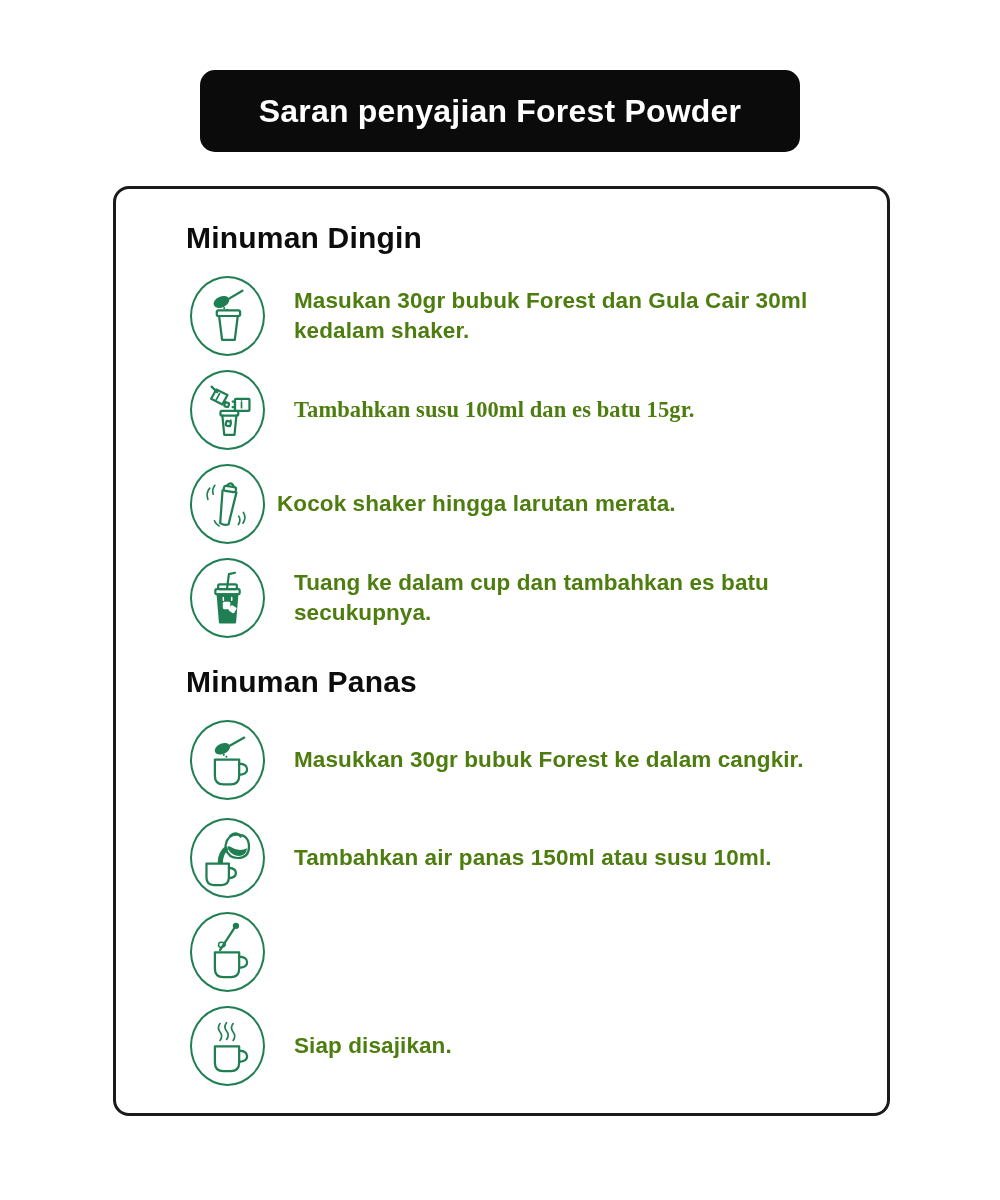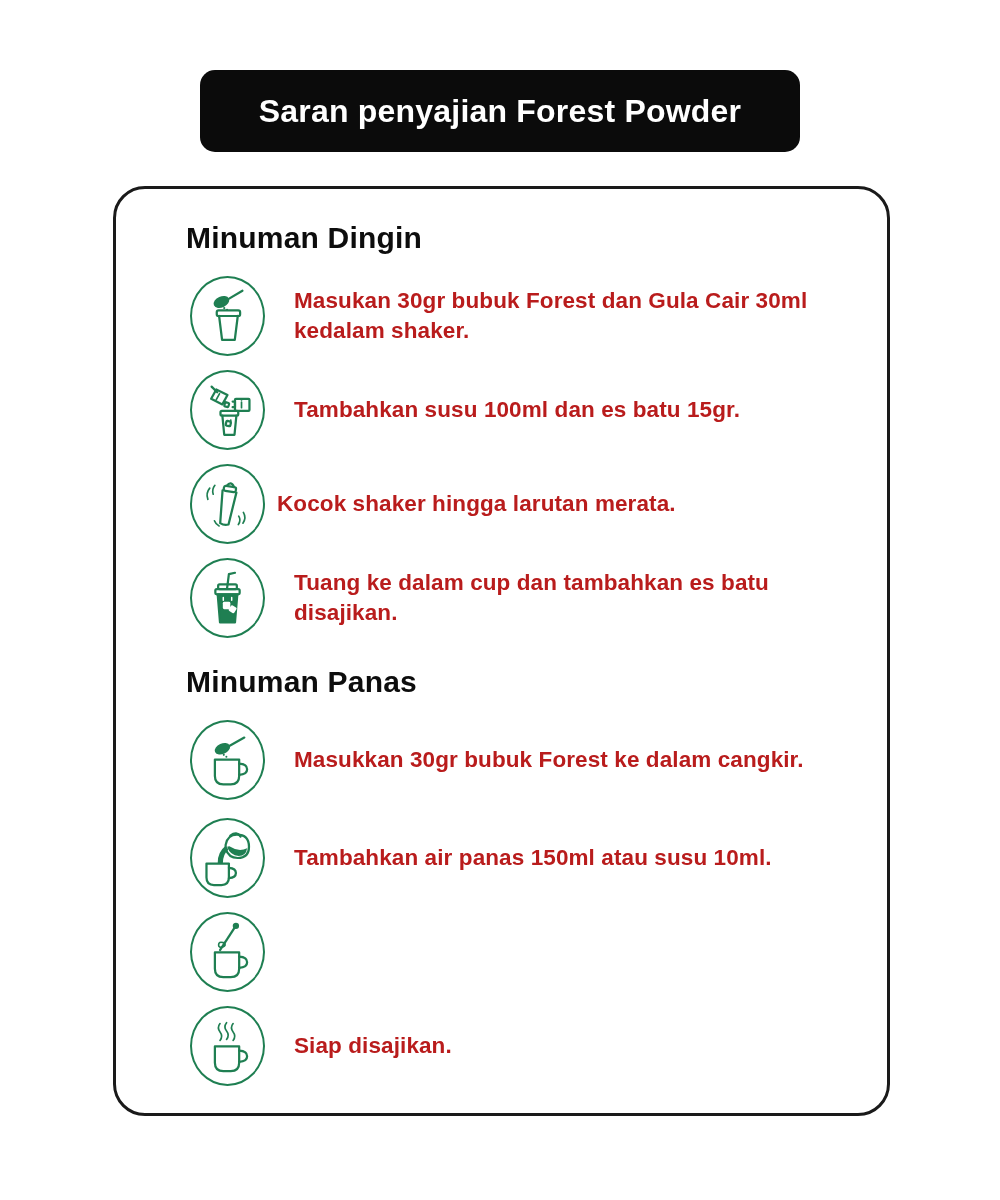--- a/index.html
+++ b/index.html
@@ -18,44 +18,44 @@
     position:absolute;left:200px;top:70px;width:600px;height:82px;
     background:var(--badge-bg);border-radius:15px;
     display:flex;align-items:center;justify-content:center;
   }
   .header-badge span{
     color:var(--badge-text);font-size:32px;font-weight:700;letter-spacing:.2px;
   }
 
   .card{
     position:absolute;left:113px;top:186px;width:777px;height:930px;
-    background:var(--card-bg);border:3px solid #1a1a1a;border-radius:32px;
+    background:var(--card-bg);border:3px solid #1a1a1a;border-radius:16px;
   }
 
   .section-heading{
     position:absolute;left:70px;
     font-size:30px;font-weight:800;color:var(--ink);letter-spacing:.2px;
   }
   .h-cold{top:32px;}
   .h-hot{top:476px;}
 
   .step{
     position:absolute;left:74px;display:flex;align-items:center;gap:29px;
   }
   .circ{
     width:75px;height:80px;flex:0 0 75px;border:2px solid var(--green);
     border-radius:50%;display:flex;align-items:center;justify-content:center;
     background:#fff;
   }
   .circ svg{display:block;}
   .step-text{
-    width:548px;font-size:22.5px;line-height:30px;font-weight:600;color:#b91c1c;
+    width:548px;font-size:22.5px;line-height:30px;font-weight:600;color:#4d7c0f;
     letter-spacing:.1px;
   }
-  .s1{top:87px;} .s2{top:181px;} .s3{top:275px;gap:12px;} .s4{top:369px;}
+  .s1{top:87px;} .s2{top:181px;font-family:Liberation Serif, serif;} .s3{top:275px;gap:12px;} .s4{top:369px;}
   .s5{top:531px;} .s6{top:629px;} .s7{top:723px;} .s8{top:817px;}
 
   svg *{stroke:var(--green);stroke-width:2.4;fill:none;stroke-linecap:round;stroke-linejoin:round;}
   svg .fillg{fill:var(--green);stroke:var(--green);}
   svg .fillw{fill:#ffffff;stroke:none;}
   svg .nostroke{stroke:none;}
   svg .thin{stroke-width:1.8;}
 </style>
 </head>
 <body>
@@ -126,21 +126,21 @@
         <svg width="72" height="76" viewBox="0 0 76 76">
           <path d="M37.5 28 L39.5 12.5 L46 11"></path>
           <rect x="28" y="23.5" width="20" height="5" rx="1.5"></rect>
           <rect x="25" y="28.5" width="26" height="5.5" rx="1.5"></rect>
           <path class="fillg" d="M27.5 34 L30 64 L46 64 L48.5 34 Z"></path>
           <rect class="fillw" x="33" y="42" width="8" height="8" rx="1.5"></rect>
           <rect class="fillw" x="40" y="46.5" width="7" height="7" rx="1.5" transform="rotate(32 43.5 50)"></rect>
           <path d="M33.5 37.5 v3 M42.5 37.5 v3" style="stroke:#ffffff;stroke-width:1.6"></path>
         </svg>
       </div>
-      <p class="step-text">Tuang ke dalam cup dan tambahkan es batu disajikan.</p>
+      <p class="step-text">Tuang ke dalam cup dan tambahkan es batu secukupnya.</p>
     </div>
 
     <div class="section-heading h-hot">Minuman Panas</div>
 
     <div class="step s5">
       <div class="circ">
         <svg width="72" height="76" viewBox="0 0 76 76">
           <path d="M38 24 L56 14"></path>
           <ellipse class="fillg" cx="32.5" cy="26" rx="7.4" ry="4.4" transform="rotate(-24 32.5 26)"></ellipse>
           <circle class="fillg nostroke" cx="34" cy="32.5" r="1.1"></circle>

